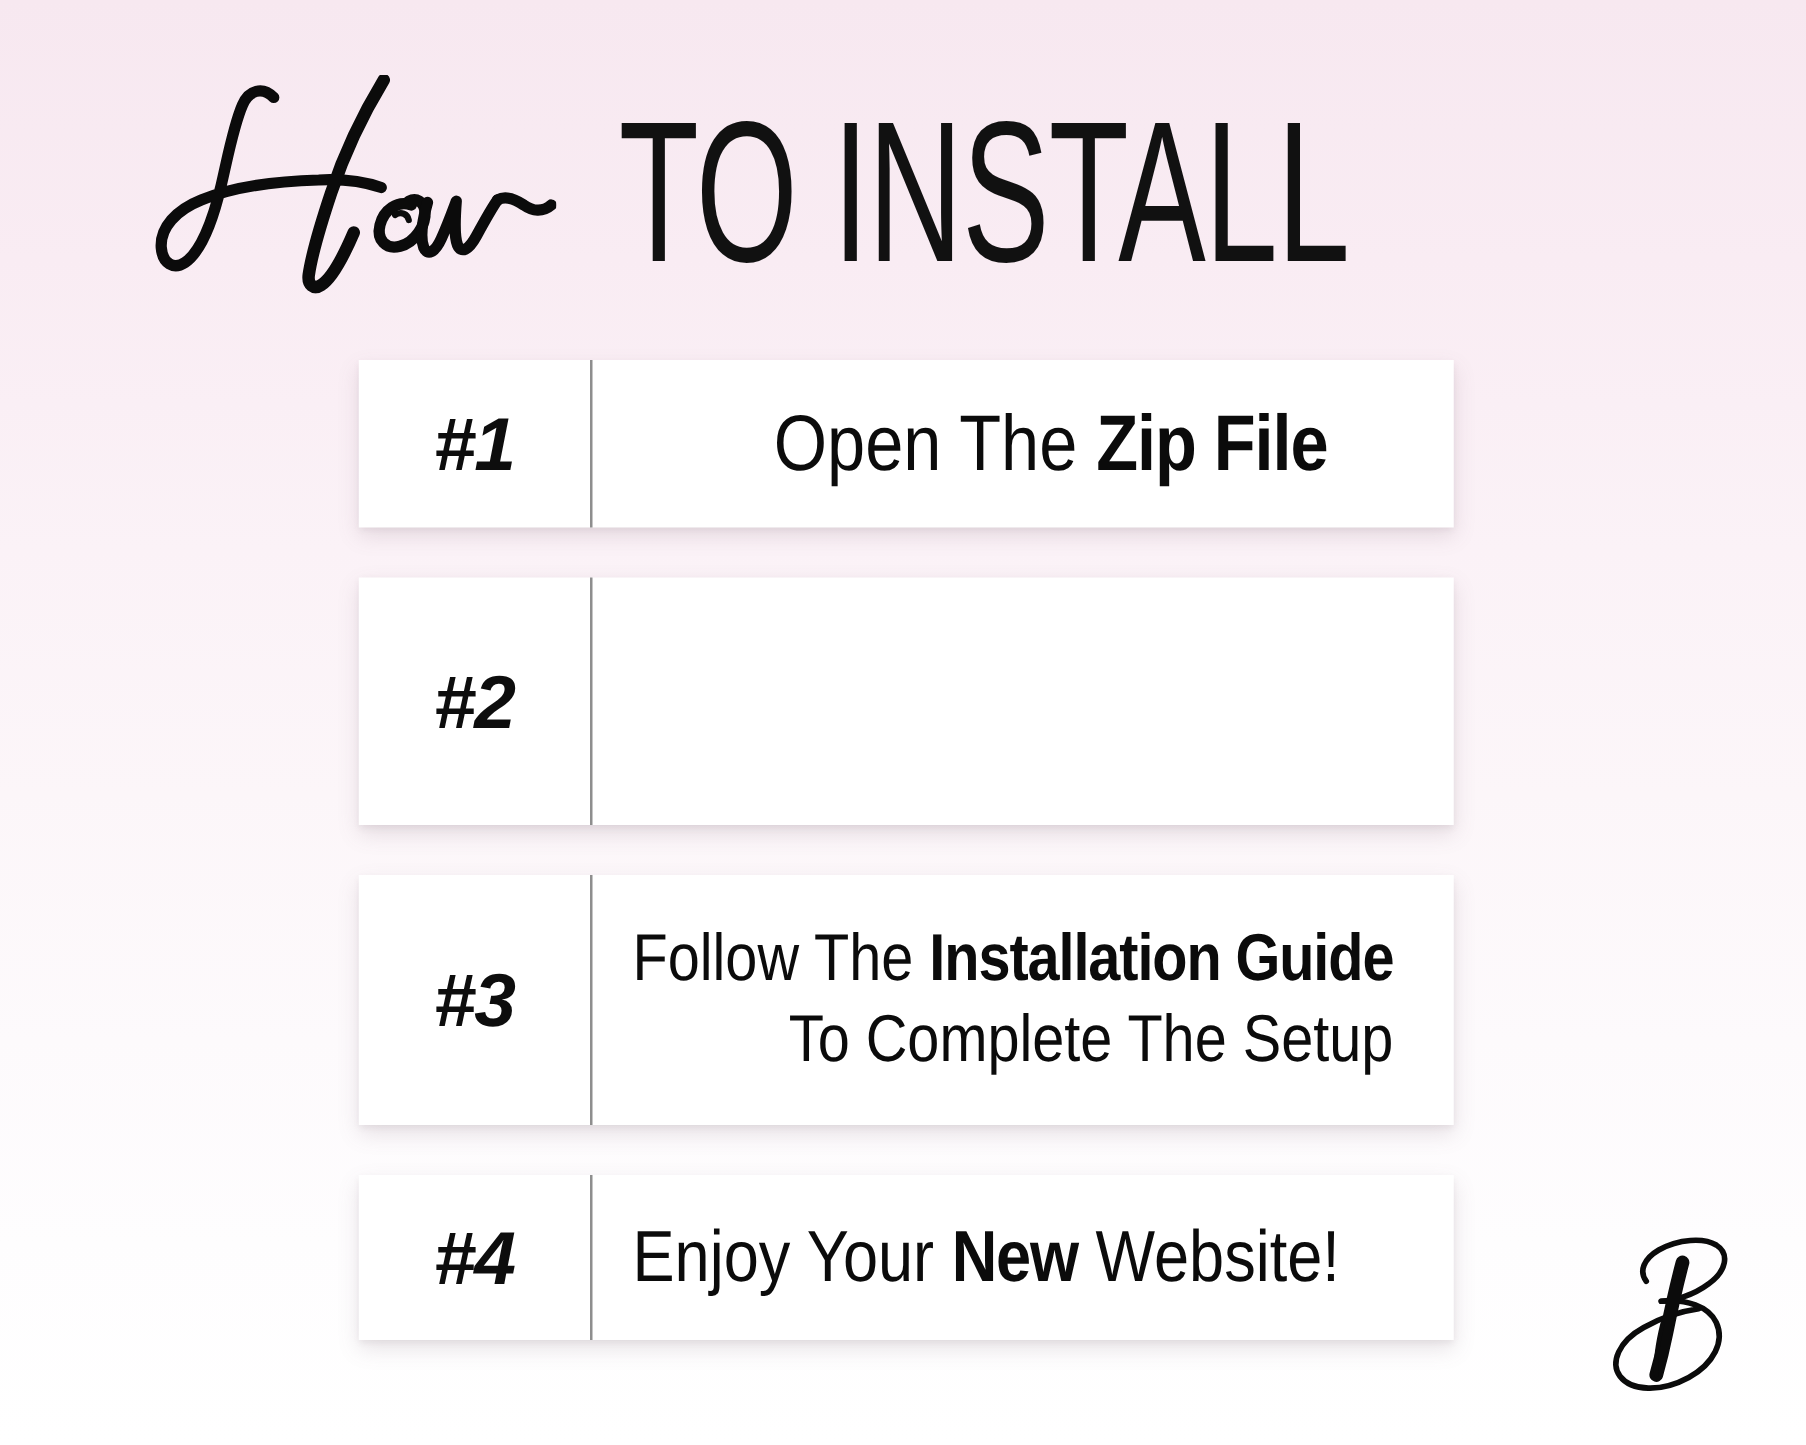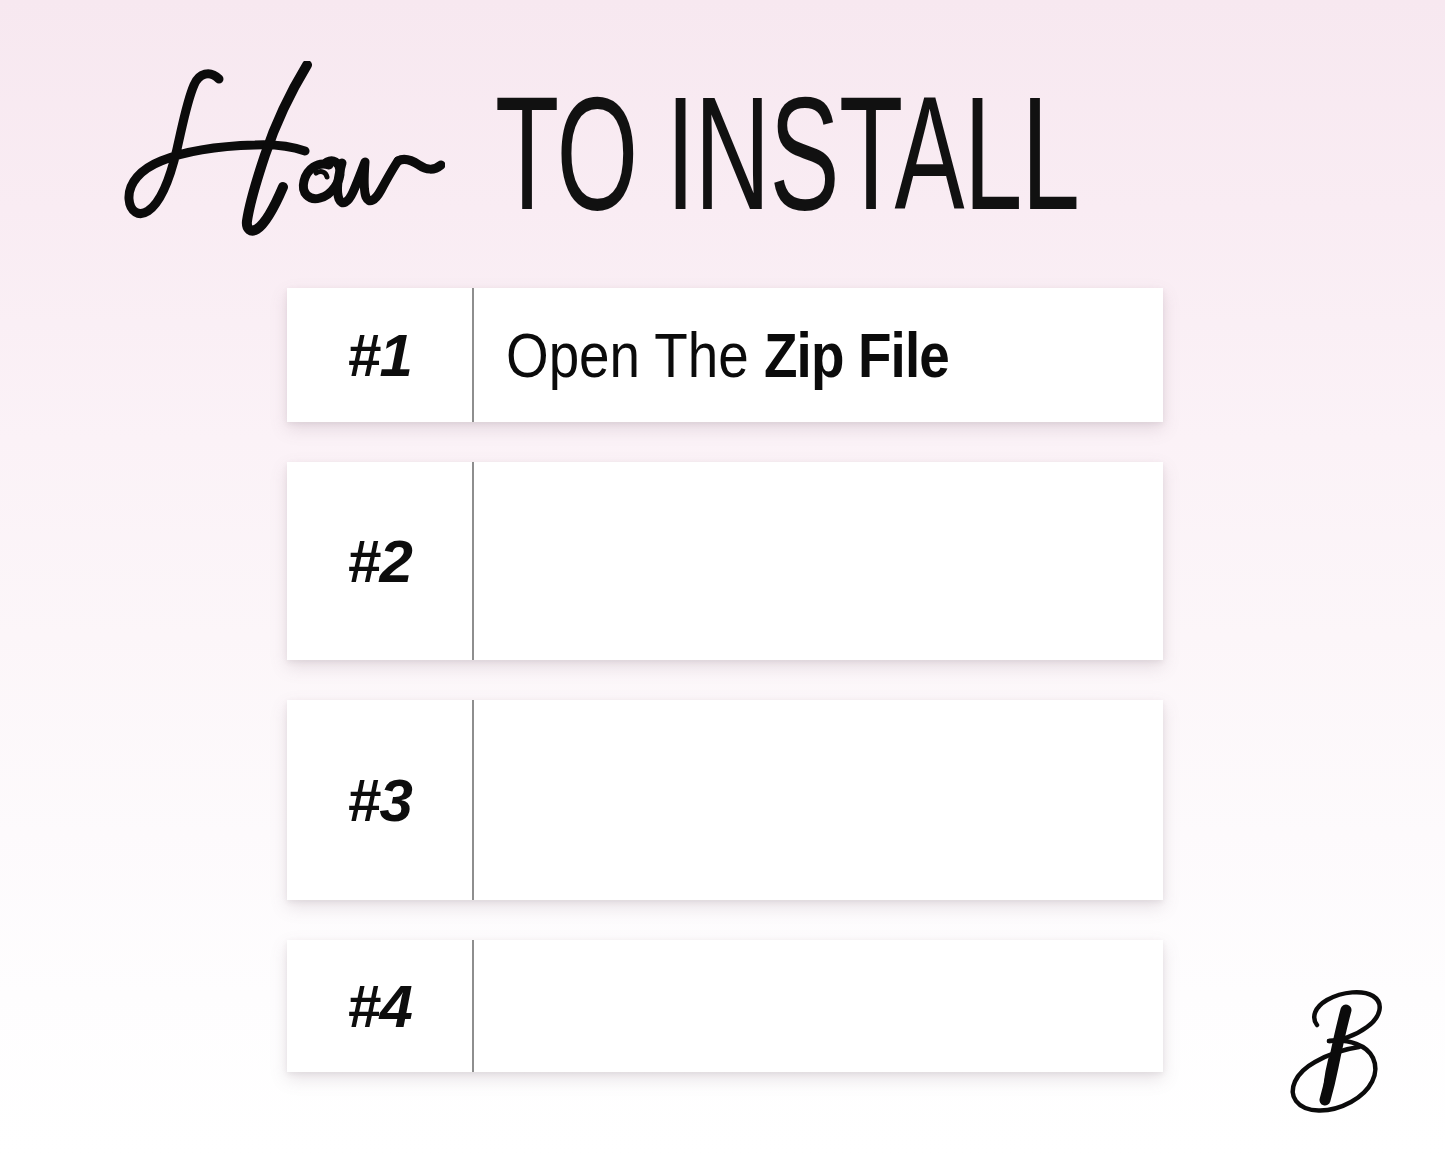--- a/index.html
+++ b/index.html
@@ -87,20 +87,21 @@
     flex:0 0 2px;
     background:#8e8e8e;
   }
   .card-body {
     flex:1 1 auto;
     display:flex;
     flex-direction:column;
     justify-content:center;
     padding-left:32px;
     padding-right:18px;
+    text-align:right;
   }
   .card-line {
     color:#0b0b0b;
     white-space:nowrap;
     font-family:"Liberation Sans", sans-serif;
     font-weight:300;
     transform:scaleX(0.87);
     transform-origin:left center;
     letter-spacing:0px;
   }
@@ -174,25 +175,38 @@
   </div>
 
   <div class="card c2">
     <div class="card-num">#2</div>
     <div class="card-divider"></div>
   </div>
 
   <div class="card c3">
     <div class="card-num">#3</div>
     <div class="card-divider"></div>
+    <div class="card-body">
+      <div class="card-line">
+        <span>Follow The </span><b>Installation Guide</b><span></span>
+      </div>
+      <div class="card-line">
+        <span>To Complete The Setup</span><b></b><span></span>
+      </div>
+    </div>
   </div>
 
   <div class="card c4">
     <div class="card-num">#4</div>
     <div class="card-divider"></div>
+    <div class="card-body">
+      <div class="card-line">
+        <span>Enjoy Your </span><b>New</b><span> Website!</span>
+      </div>
+    </div>
   </div>
 
 </div>
 
 <div class="monogram">
   <svg viewBox="0 0 150 165" fill="none" xmlns="http://www.w3.org/2000/svg">
 
     <path d="M50 62 C44 54 48 44 60 37 C76 28 96 27 106 33
              C117 40 114 54 100 64 C88 73 72 78 62 78" stroke="#0b0b0b" stroke-width="4.5" stroke-linecap="round" stroke-linejoin="round"></path>
 

